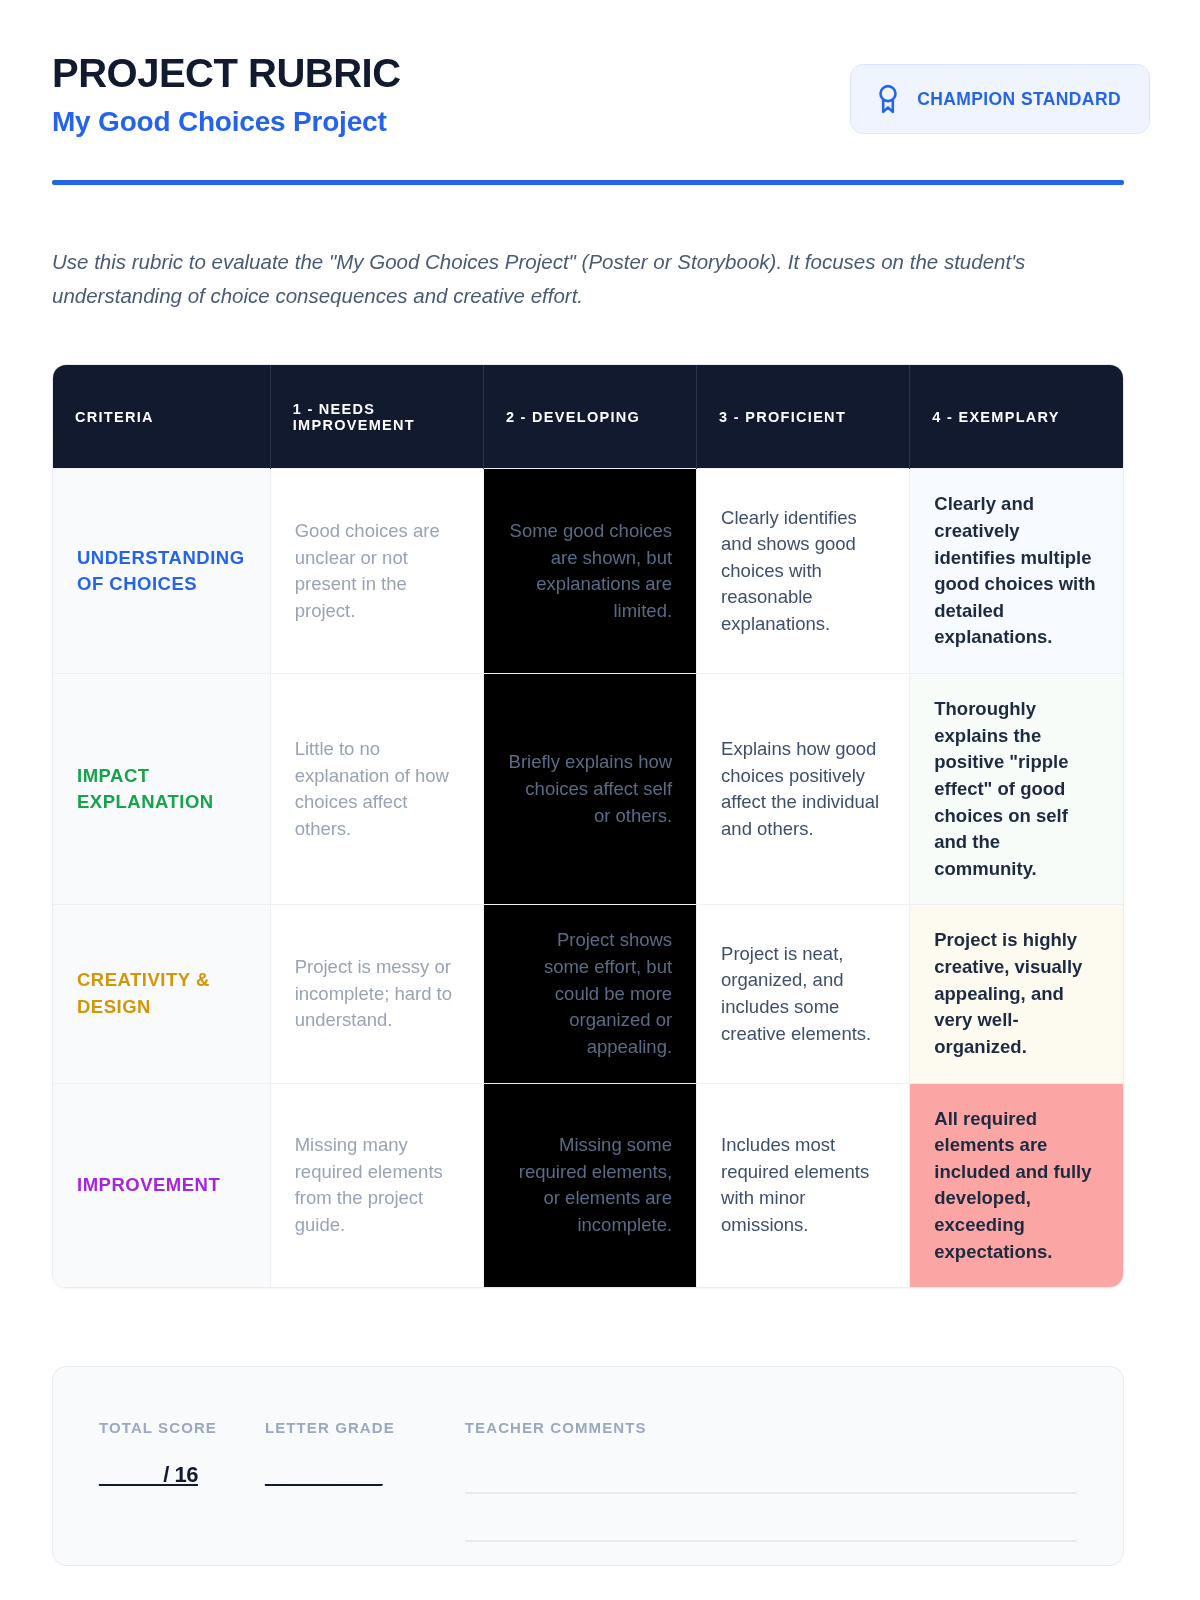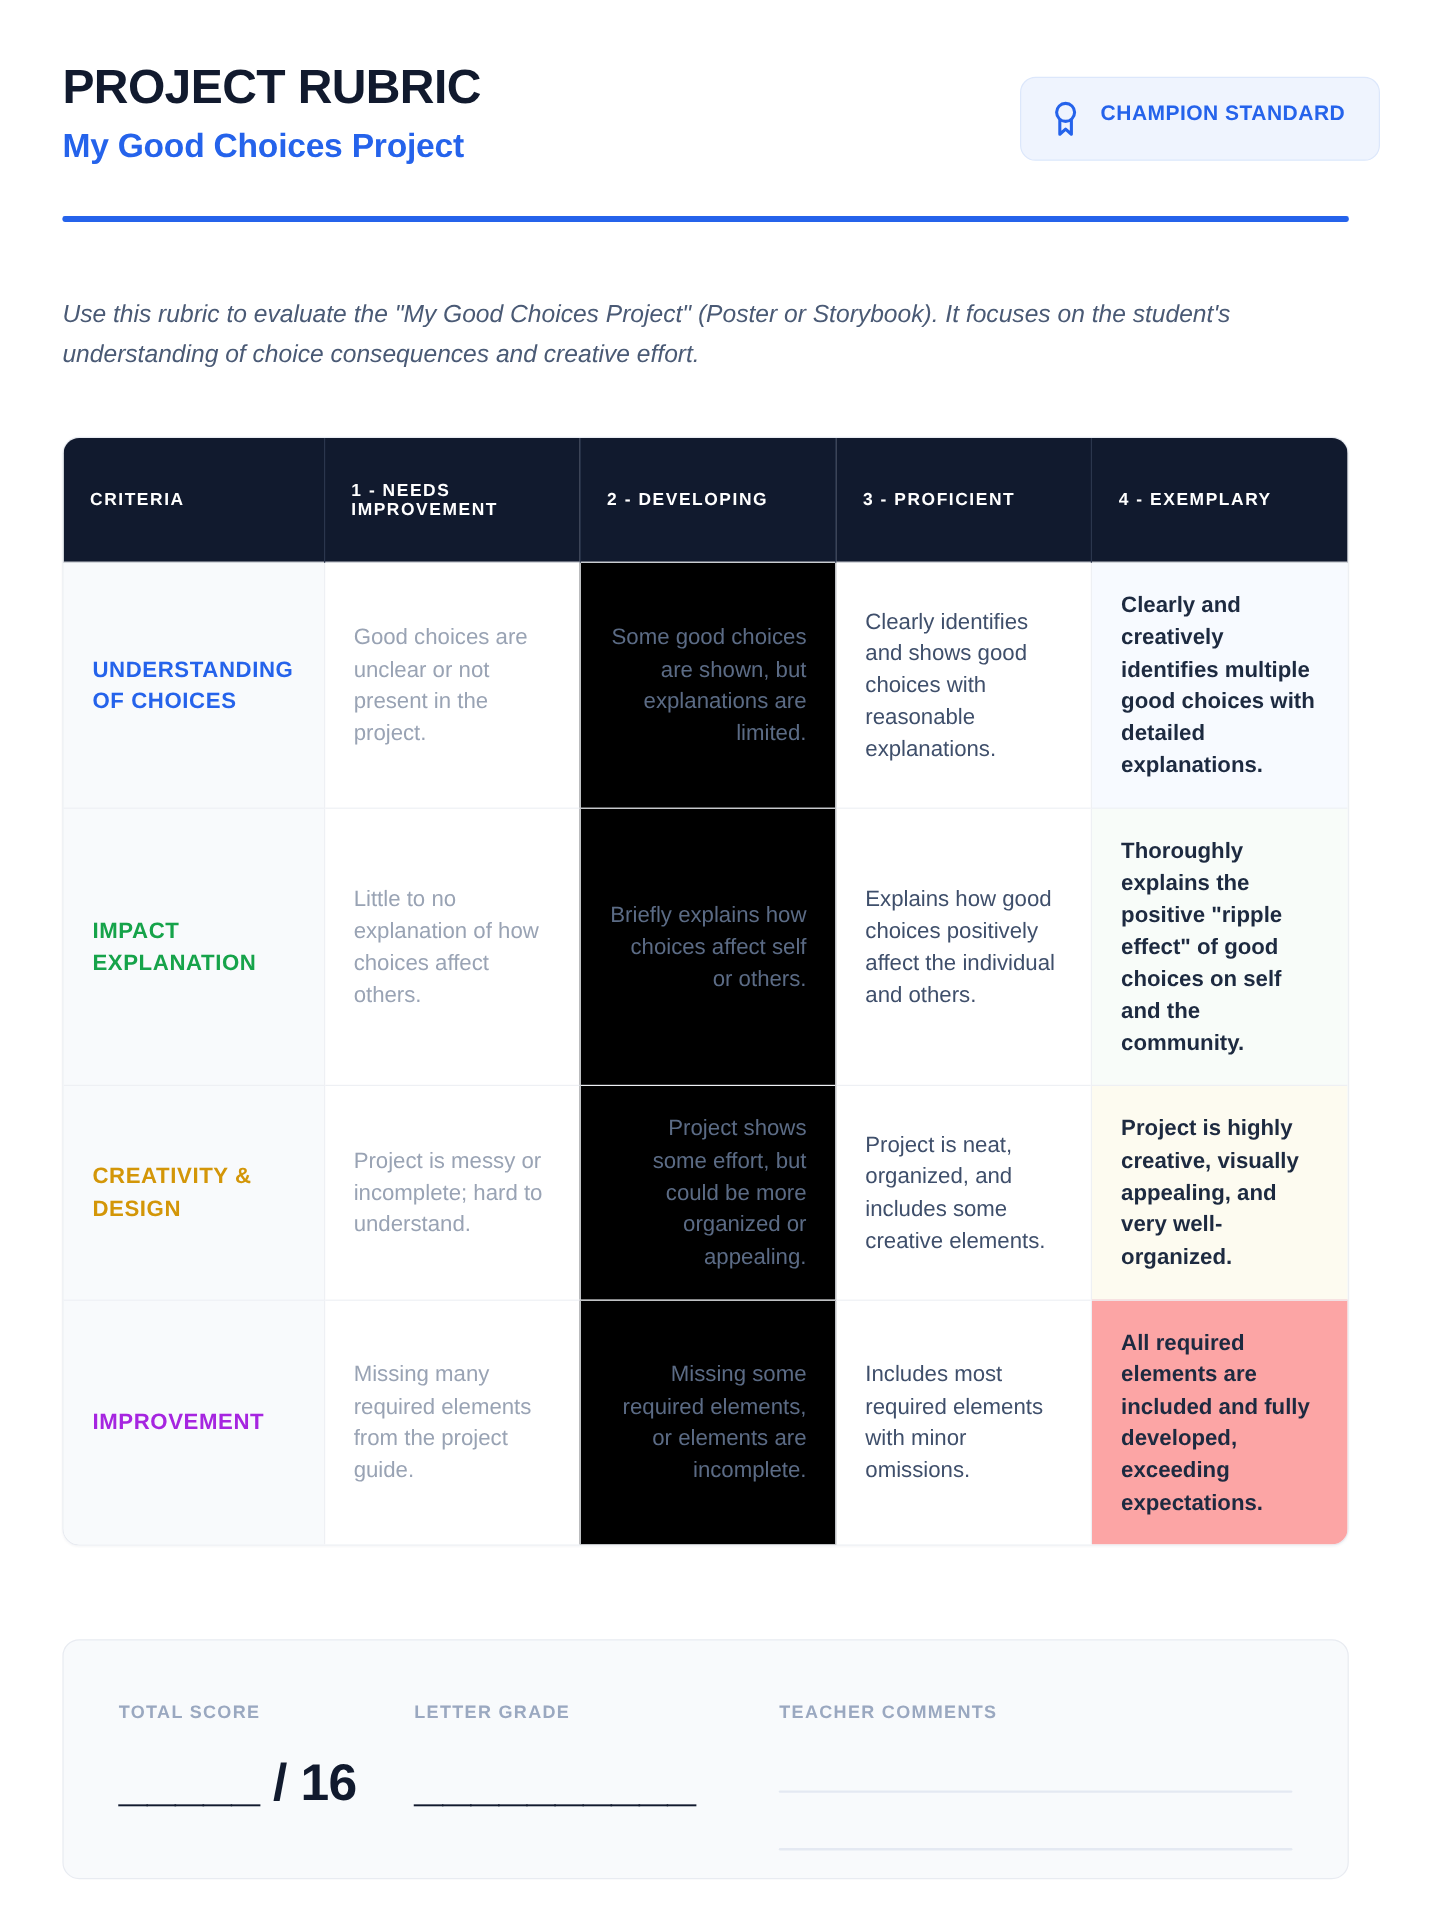--- a/index.html
+++ b/index.html
@@ -39,20 +39,21 @@
   .doc-subtitle {
     margin-top: 12px;
     font-size: 28px;
     font-weight: 800;
     color: #2563eb;
     letter-spacing: -0.2px;
   }
 
   .badge {
     display: flex;
+    align-items: center;
     gap: 16px;
     background: #eff4fe;
     border: 1px solid #dce7fb;
     border-radius: 13px;
     padding: 19px 28px 19px 24px;
     margin-top: 12px;
     margin-right: -26px;
   }
   .badge-icon { width: 26px; height: 30px; flex: 0 0 auto; display:block; }
   .badge-text {
@@ -160,25 +161,26 @@
   .score-field.letter { padding-right: 70px; }
   .field-label {
     font-size: 15px;
     font-weight: 800;
     letter-spacing: 1.1px;
     color: #9aa8c0;
     margin-bottom: 26px;
     white-space: nowrap;
   }
   .score-line {
-    font-size: 43px;
+    font-size: 22px;
     font-weight: 900;
     color: #111a2e;
     letter-spacing: -0.5px;
     white-space: nowrap;
+    text-decoration: underline;
   }
   .comments { flex: 1; padding-top: 0; }
   .comments .field-label { margin-bottom: 0; }
   .comment-rule {
     height: 2px;
     background: #e4e9f2;
     border-radius: 1px;
     margin-top: 56px;
   }
   .comment-rule + .comment-rule { margin-top: 46px; }

